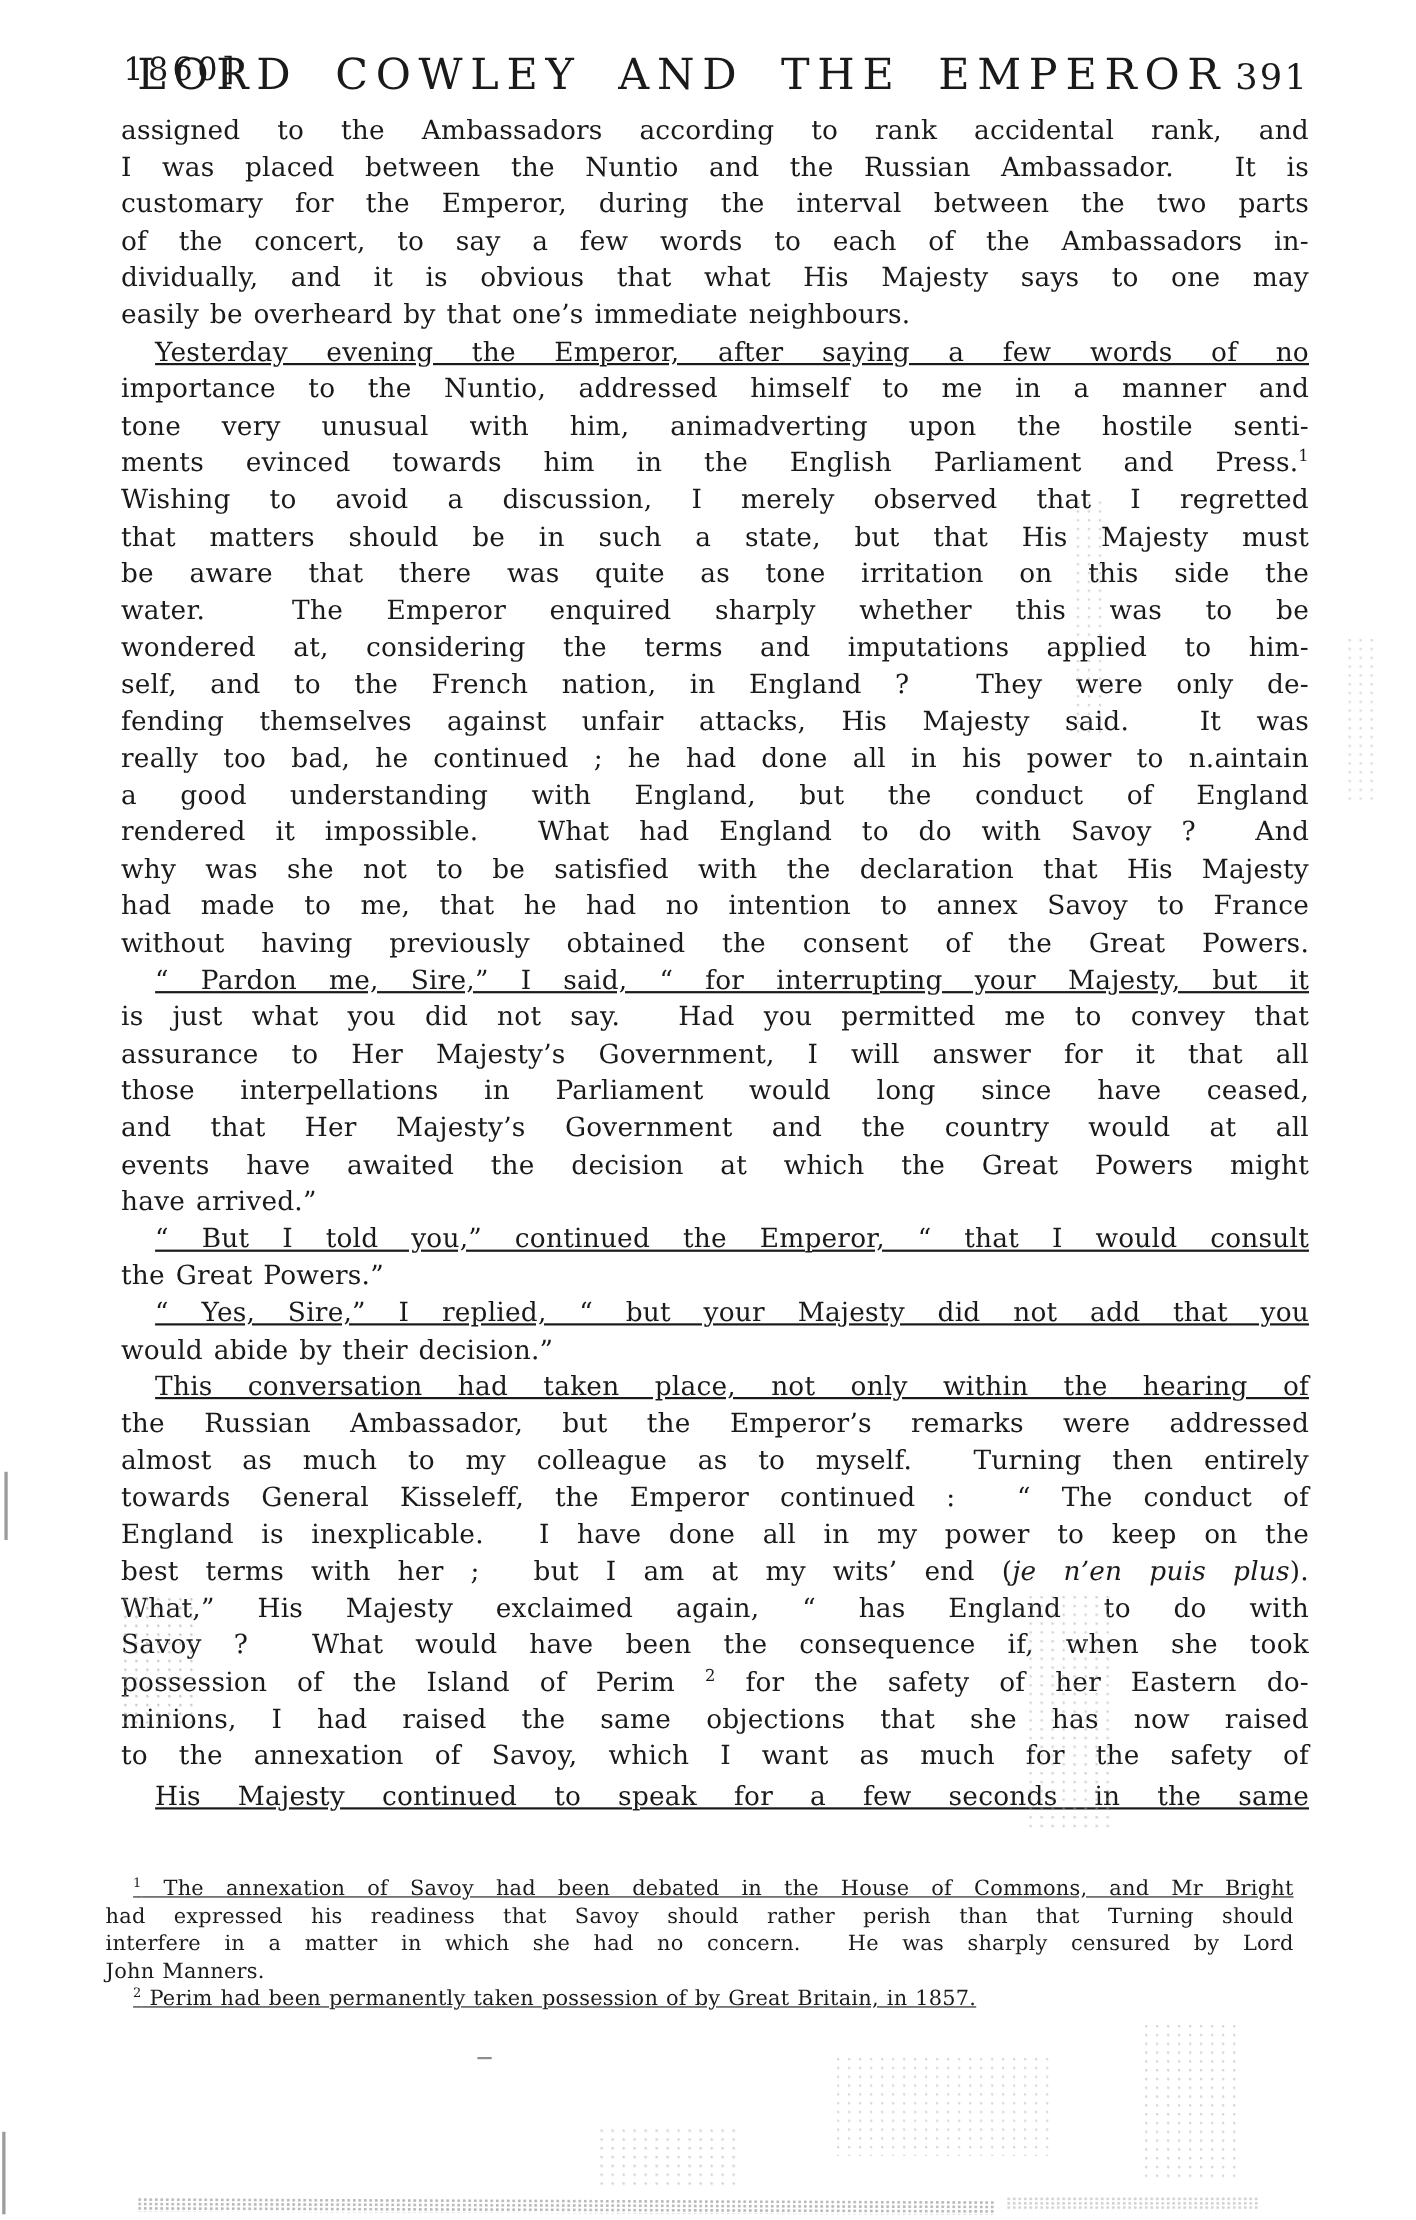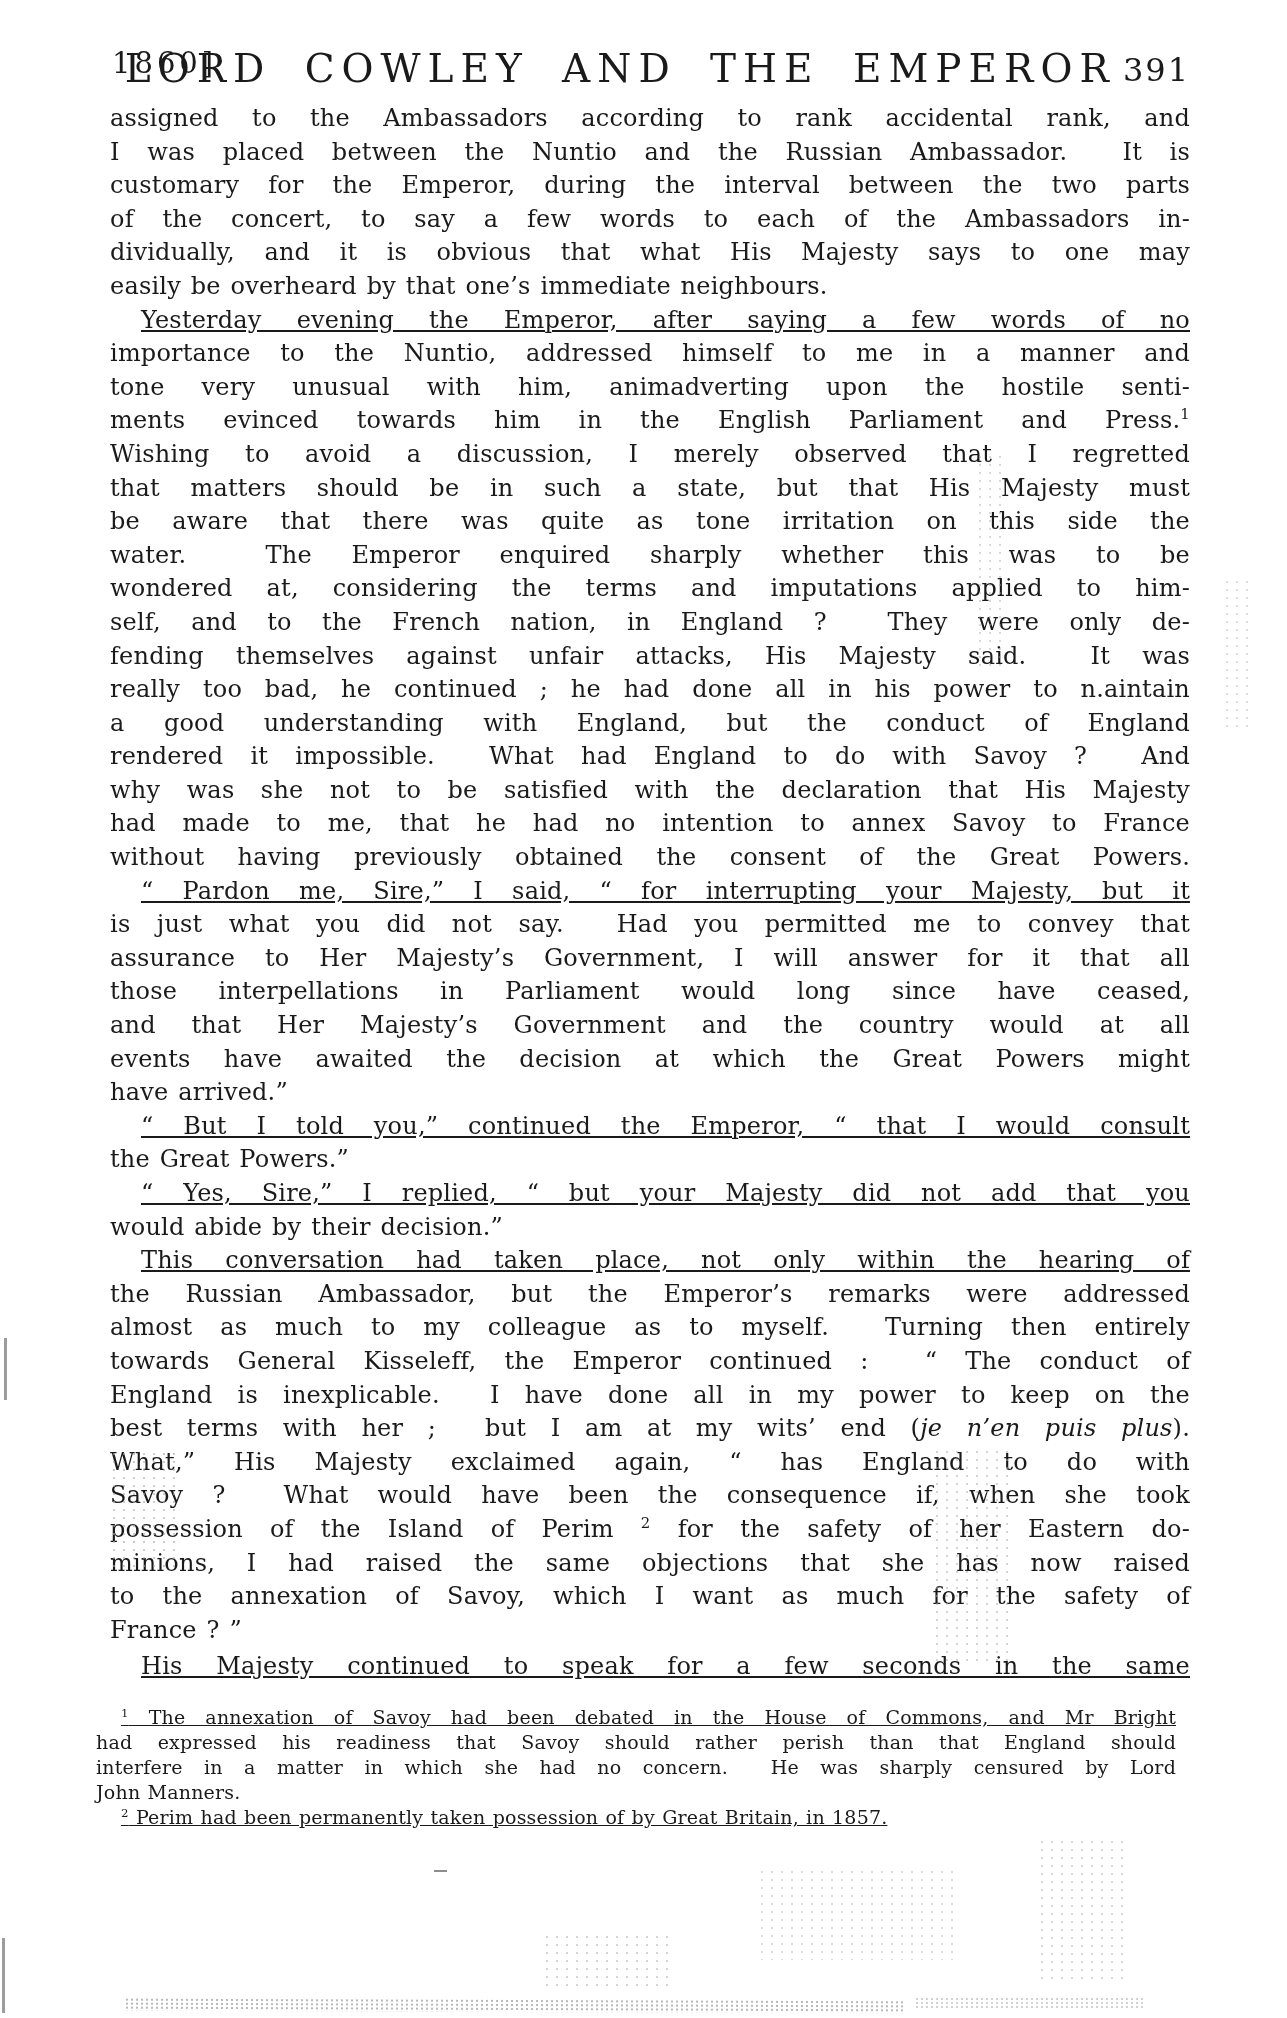--- a/index.html
+++ b/index.html
@@ -115,27 +115,26 @@
       <div class="line">the Russian Ambassador, but the Emperor’s remarks were addressed</div>
       <div class="line">almost as much to my colleague as to myself.&nbsp; Turning then entirely</div>
       <div class="line">towards General Kisseleff, the Emperor continued :&nbsp; “&nbsp;The conduct of</div>
       <div class="line">England is inexplicable.&nbsp; I have done all in my power to keep on&nbsp;the</div>
       <div class="line">best terms with her ;&nbsp; but I am at my wits’ end (<em>je n’en puis plus</em>).</div>
       <div class="line">What,” His Majesty exclaimed again, “&nbsp;has England to do with</div>
       <div class="line">Savoy&nbsp;?&nbsp; What would have been the consequence if, when she took</div>
       <div class="line">possession of the Island of Perim&nbsp;<sup>2</sup> for the safety of her Eastern do-</div>
       <div class="line">minions, I had raised the same objections that she has now raised</div>
       <div class="line">to the annexation of Savoy, which I want as much for the safety of</div>
-      <div class="line last">France&nbsp;?&nbsp;”</div>
       <div class="line indent gap">His Majesty continued to speak for a few seconds in the same</div>
     </div>
 
   <div class="footnotes">
       <div class="line indent"><sup>1</sup> The annexation of Savoy had been debated in the House of Commons, and Mr Bright</div>
-      <div class="line">had expressed his readiness that Savoy should rather perish than that England should</div>
+      <div class="line">had expressed his readiness that Savoy should rather perish than that Turning should</div>
       <div class="line">interfere in a matter in which she had no concern.&nbsp; He was sharply censured by Lord</div>
       <div class="line last">John Manners.</div>
       <div class="line indent last"><sup>2</sup> Perim had been permanently taken possession of by Great Britain, in 1857.</div>
     </div>
 
   <div class="noise dots-sparse" style="left:978px; top:455px; width:30px; height:215px; opacity:.45;"></div>
   <div class="noise dots-sparse" style="left:1225px; top:580px; width:30px; height:150px; opacity:.4;"></div>
   <div class="noise dots-sparse" style="left:112px; top:1452px; width:70px; height:115px; opacity:.6;"></div>
   <div class="noise dots-sparse" style="left:935px; top:1450px; width:75px; height:215px; opacity:.5;"></div>
   <div class="noise" style="left:434px; top:1870px; width:13px; height:2px; background:#8d8d8d;"></div>

